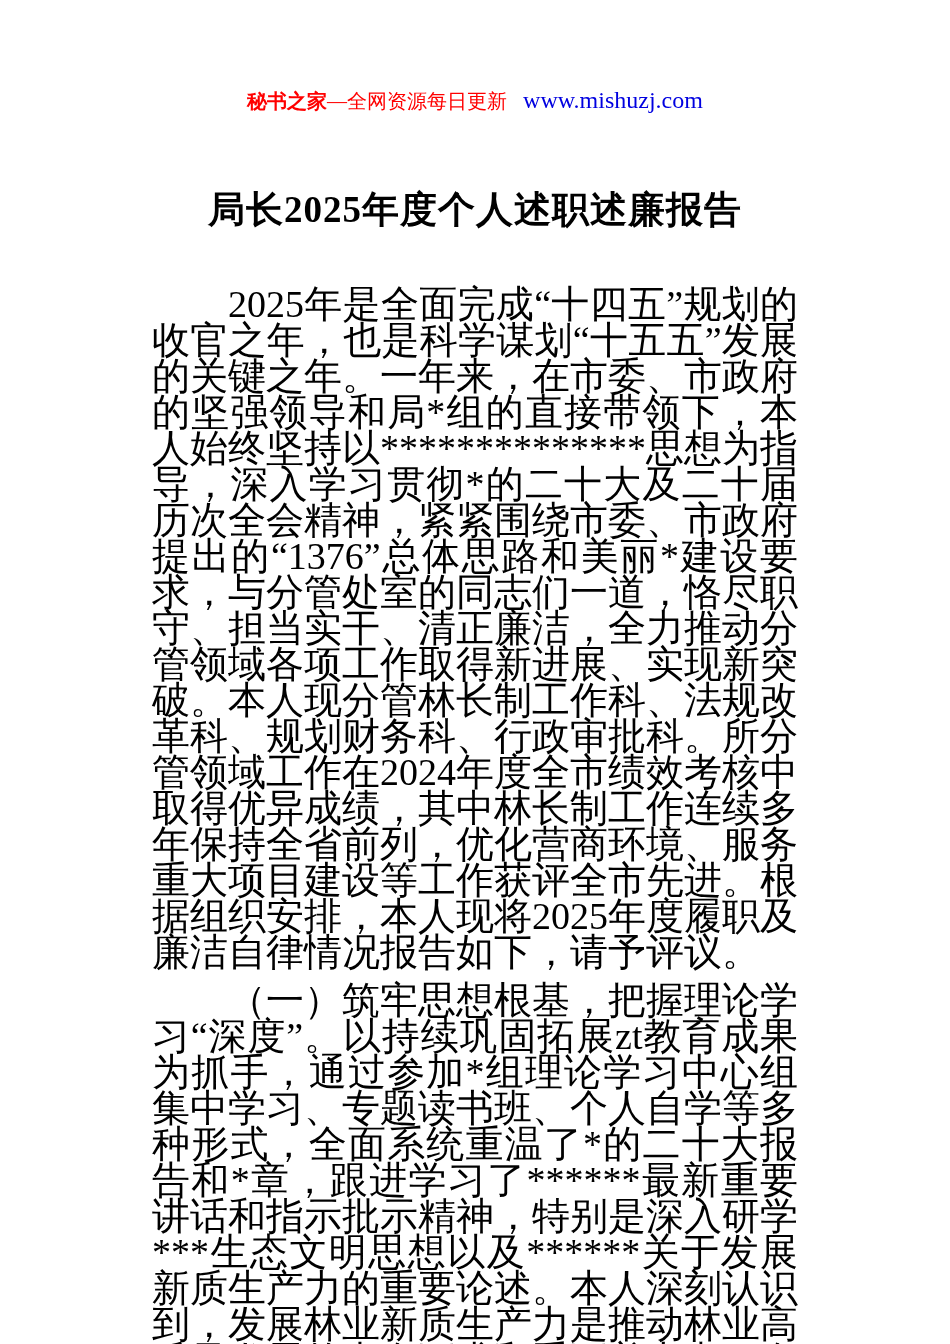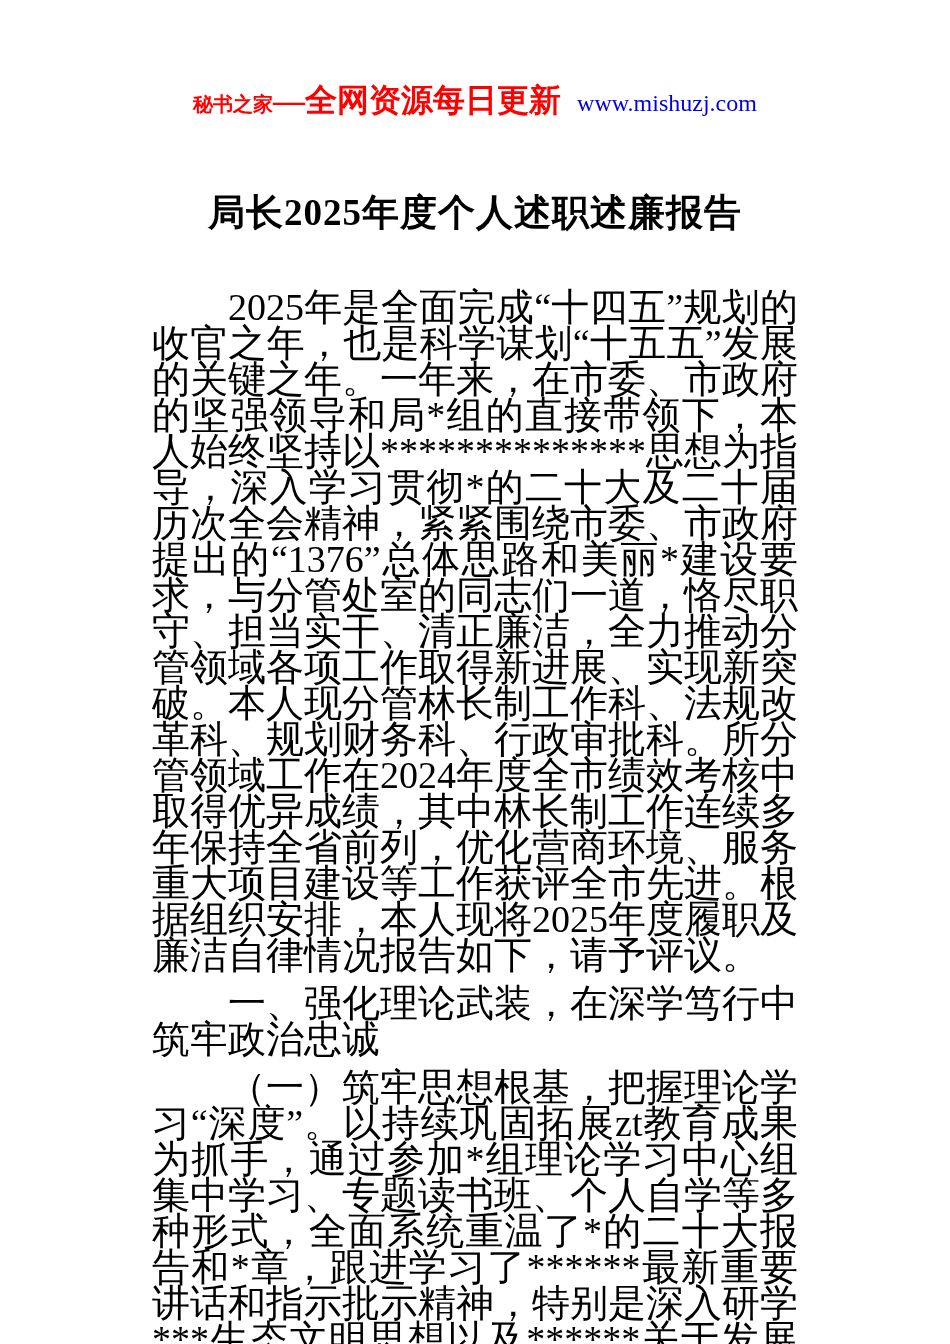--- a/index.html
+++ b/index.html
@@ -25,22 +25,21 @@
     font-size: 24px;
     line-height: 30px;
   }
   .site-name {
     color: var(--site-red, #ff0000);
     font-weight: bold;
     font-size: 20px;
   }
   .site-tagline {
     color: var(--site-red, #ff0000);
-    font-size: 32px;
-    font-weight: bold;
+    font-size: 20px;
   }
   .site-url {
     color: var(--link-blue, #0000ee);
     font-size: 24px;
     text-decoration: none;
     margin-left: 10px;
     text-align: center;
   }
   .doc-title {
     margin: 72px 0 54px 0;
@@ -66,17 +65,16 @@
 
   <div class="doc-header">
     <span class="site-name">秘书之家</span><span class="site-tagline">—全网资源每日更新</span>
     <a class="site-url" href="#">www.mishuzj.com</a>
   </div>
 
   <h1 class="doc-title">局长2025年度个人述职述廉报告</h1>
 
   <div class="doc-body">
     <p>2025年是全面完成“十四五”规划的收官之年，也是科学谋划“十五五”发展的关键之年。一年来，在市委、市政府的坚强领导和局*组的直接带领下，本人始终坚持以**************思想为指导，深入学习贯彻*的二十大及二十届历次全会精神，紧紧围绕市委、市政府提出的“1376”总体思路和美丽*建设要求，与分管处室的同志们一道，恪尽职守、担当实干、清正廉洁，全力推动分管领域各项工作取得新进展、实现新突破。本人现分管林长制工作科、法规改革科、规划财务科、行政审批科。所分管领域工作在2024年度全市绩效考核中取得优异成绩，其中林长制工作连续多年保持全省前列，优化营商环境、服务重大项目建设等工作获评全市先进。根据组织安排，本人现将2025年度履职及廉洁自律情况报告如下，请予评议。</p>
-    <p>一、强化理论武装，在深学笃行中筑牢政治忠诚</p>
     <p>（一）筑牢思想根基，把握理论学习“深度”。以持续巩固拓展zt教育成果为抓手，通过参加*组理论学习中心组集中学习、专题读书班、个人自学等多种形式，全面系统重温了*的二十大报告和*章，跟进学习了******最新重要讲话和指示批示精神，特别是深入研学***生态文明思想以及******关于发展新质生产力的重要论述。本人深刻认识到，发展林业新质生产力是推动林业高质量发展的内在要求和重要着力点。在学习中，本人坚持读原著、学原文悟原理，全年撰写学习笔记和心得体会超过1.5万字，努力在学深悟透、融会贯通上求实效，进一步增强了拥护“两</p>
   </div>
 
 </div>
 
 </body></html>

